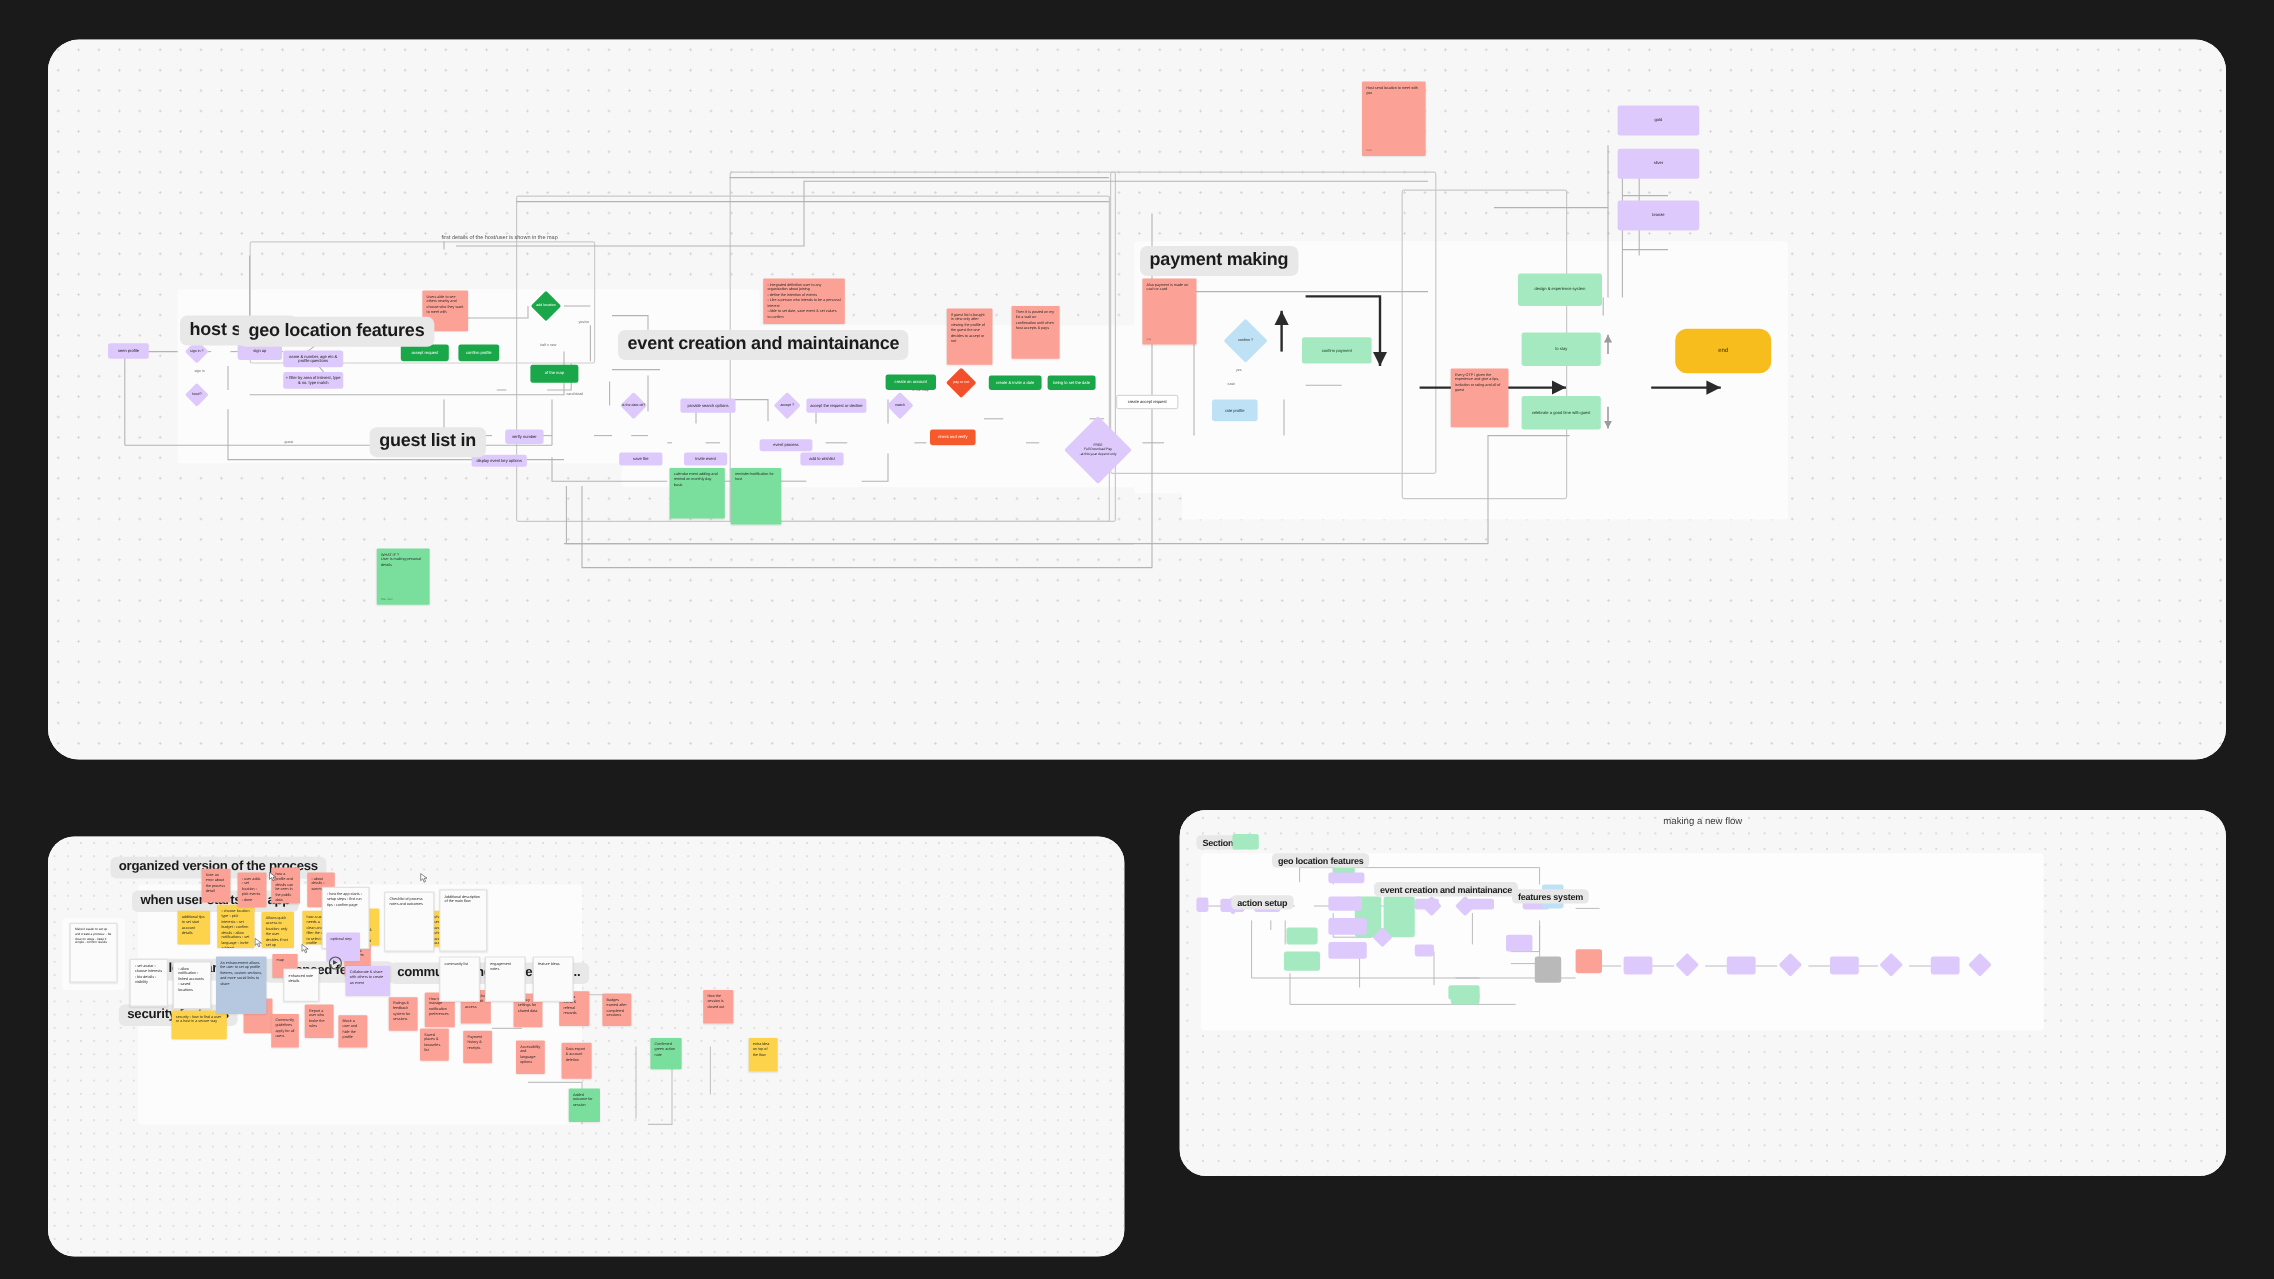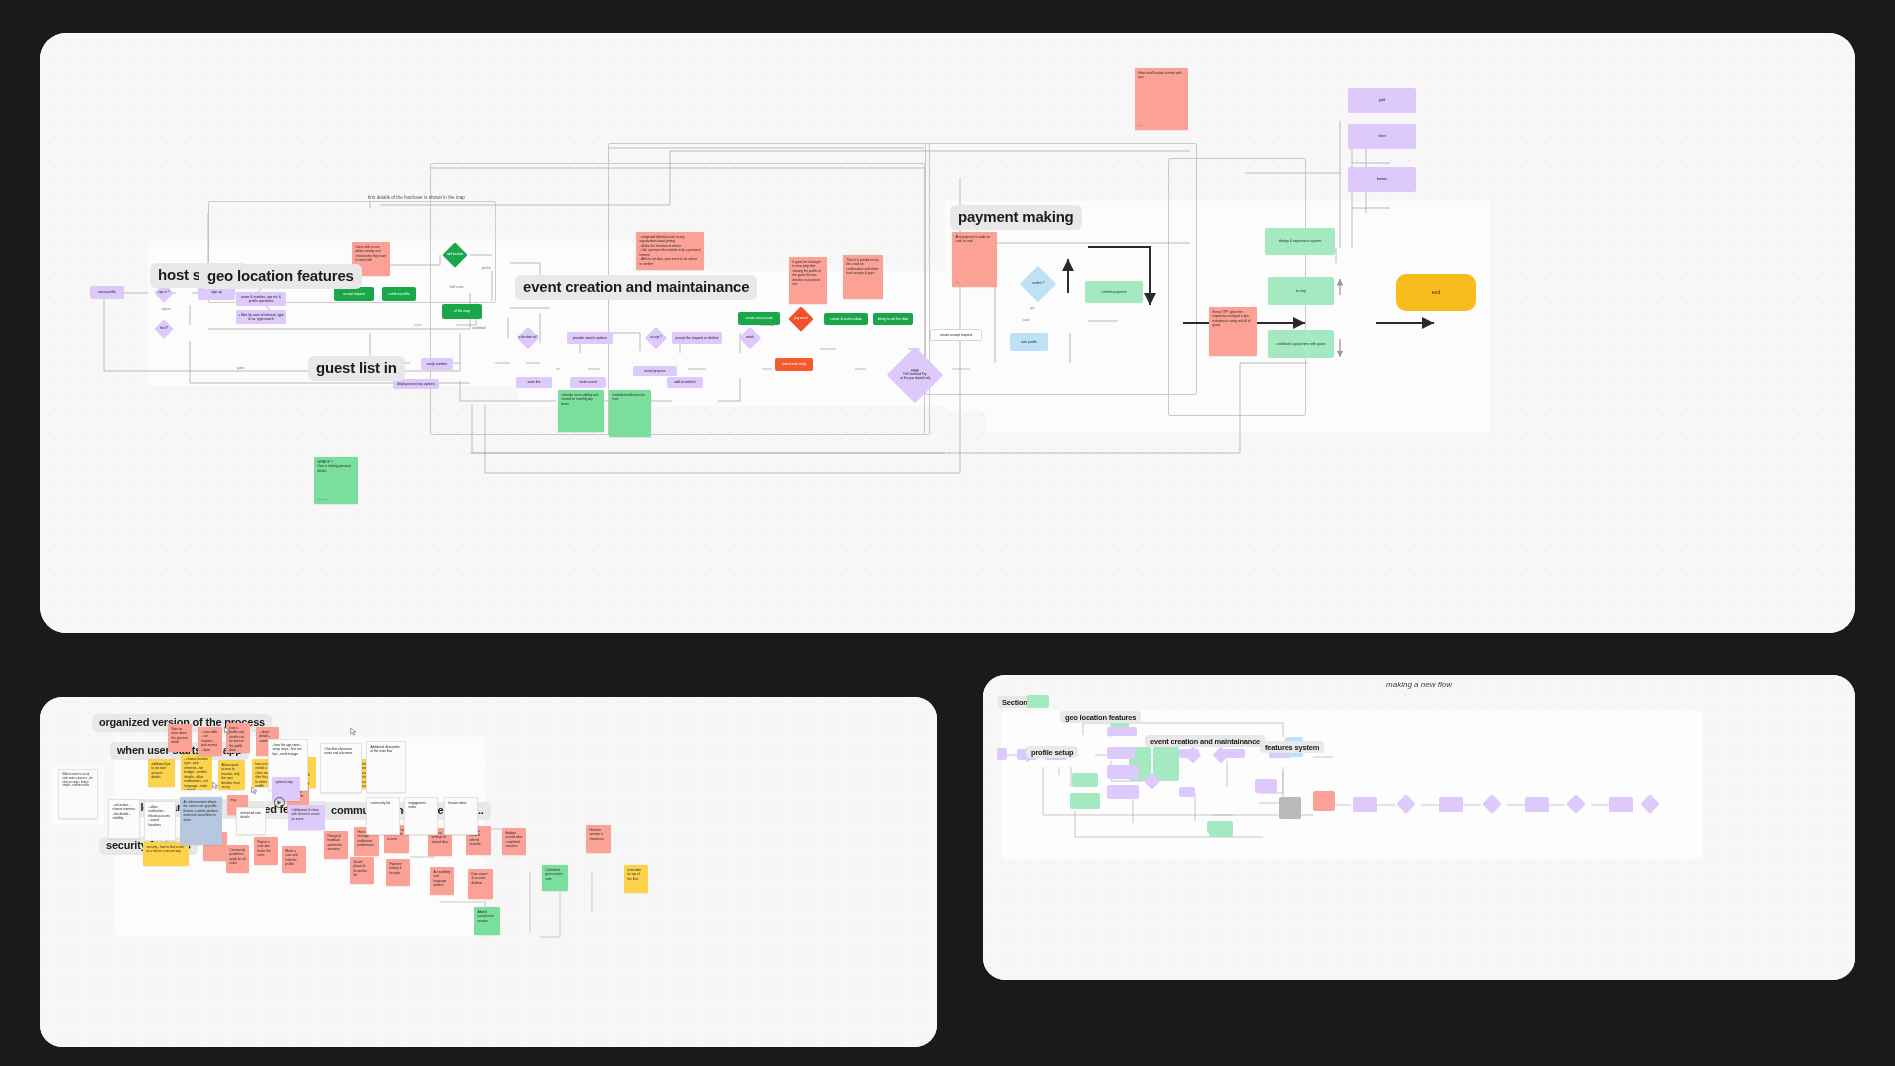--- a/index.html
+++ b/index.html
@@ -511,24 +511,24 @@
       </svg>
     <div style="position:absolute;left:234px;top:100px;width:11px;height:11px;border:1px solid #555;border-radius:50%;display:flex;align-items:center;justify-content:center;">
       <span style="font-size:5px;color:#444;line-height:1;">▶</span>
     </div>
   </div>
 
   <div class="panel br">
     <div class="canvas fine2"></div>
     <div class="frame plain" style="left:18px;top:36px;width:702px;height:148px;"></div>
 
-    <div class="plaintitle" style="left:10px;top:5px;width:852px;text-align:center;font-style:italic;">making a new  flow</div>
+    <div class="plaintitle" style="left:10px;top:5px;width:852px;text-align:center;">making a new  flow</div>
     <div class="chip small" style="left:14px;top:21px;">Section 1</div>
     <div class="chip small" style="left:77px;top:36px;z-index:6;">geo location features</div>
-    <div class="chip small" style="left:43px;top:71px;z-index:6;">profile setup</div>
+    <div class="chip small" style="left:43px;top:71px;z-index:6;">action setup</div>
     <div class="chip small" style="left:162px;top:60px;z-index:6;">event creation and maintainance</div>
     <div class="chip small" style="left:277px;top:66px;z-index:6;">features system</div>
 
     <svg class="edges" viewBox="0 0 872 305" preserveAspectRatio="none">
       <g stroke="#b8b8b8" stroke-width="0.8" fill="none">
         <path d="M22 80 L35 80"></path>
           <path d="M52 80 L64 80"></path>
           <path d="M82 80 L96 80"></path>
         <path d="M112 80 L126 80"></path>
           <path d="M150 80 L170 80"></path>

